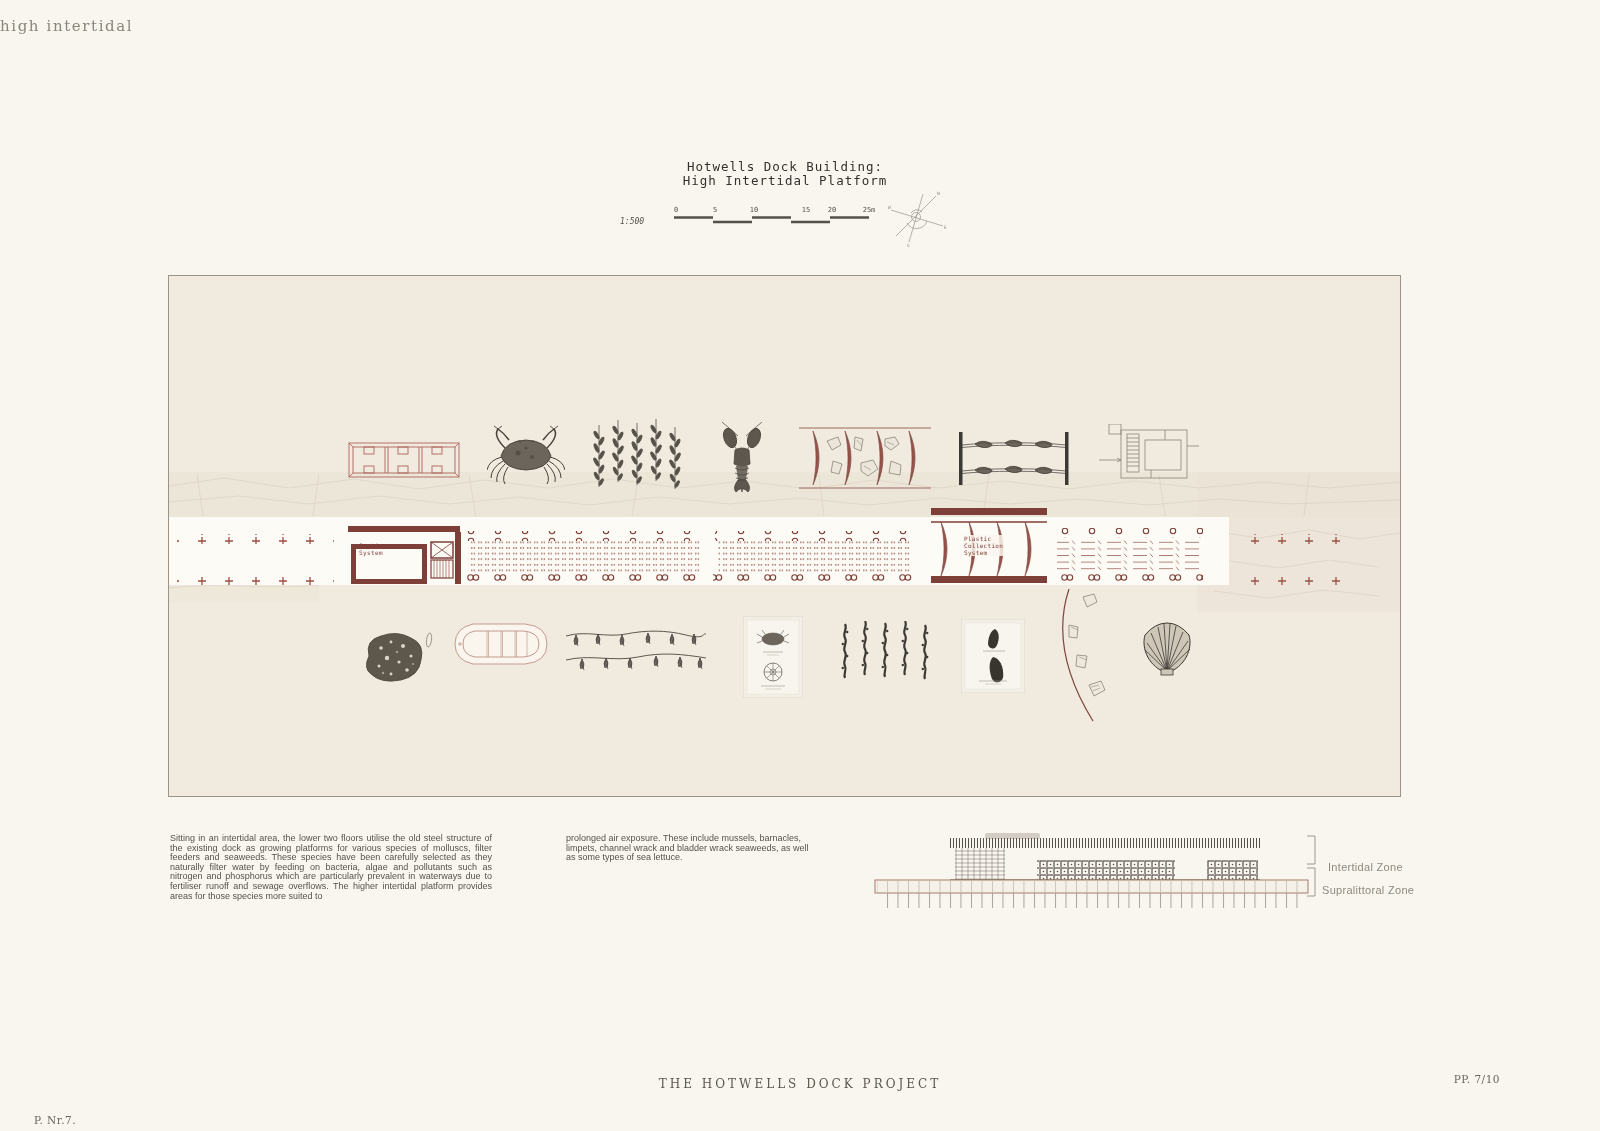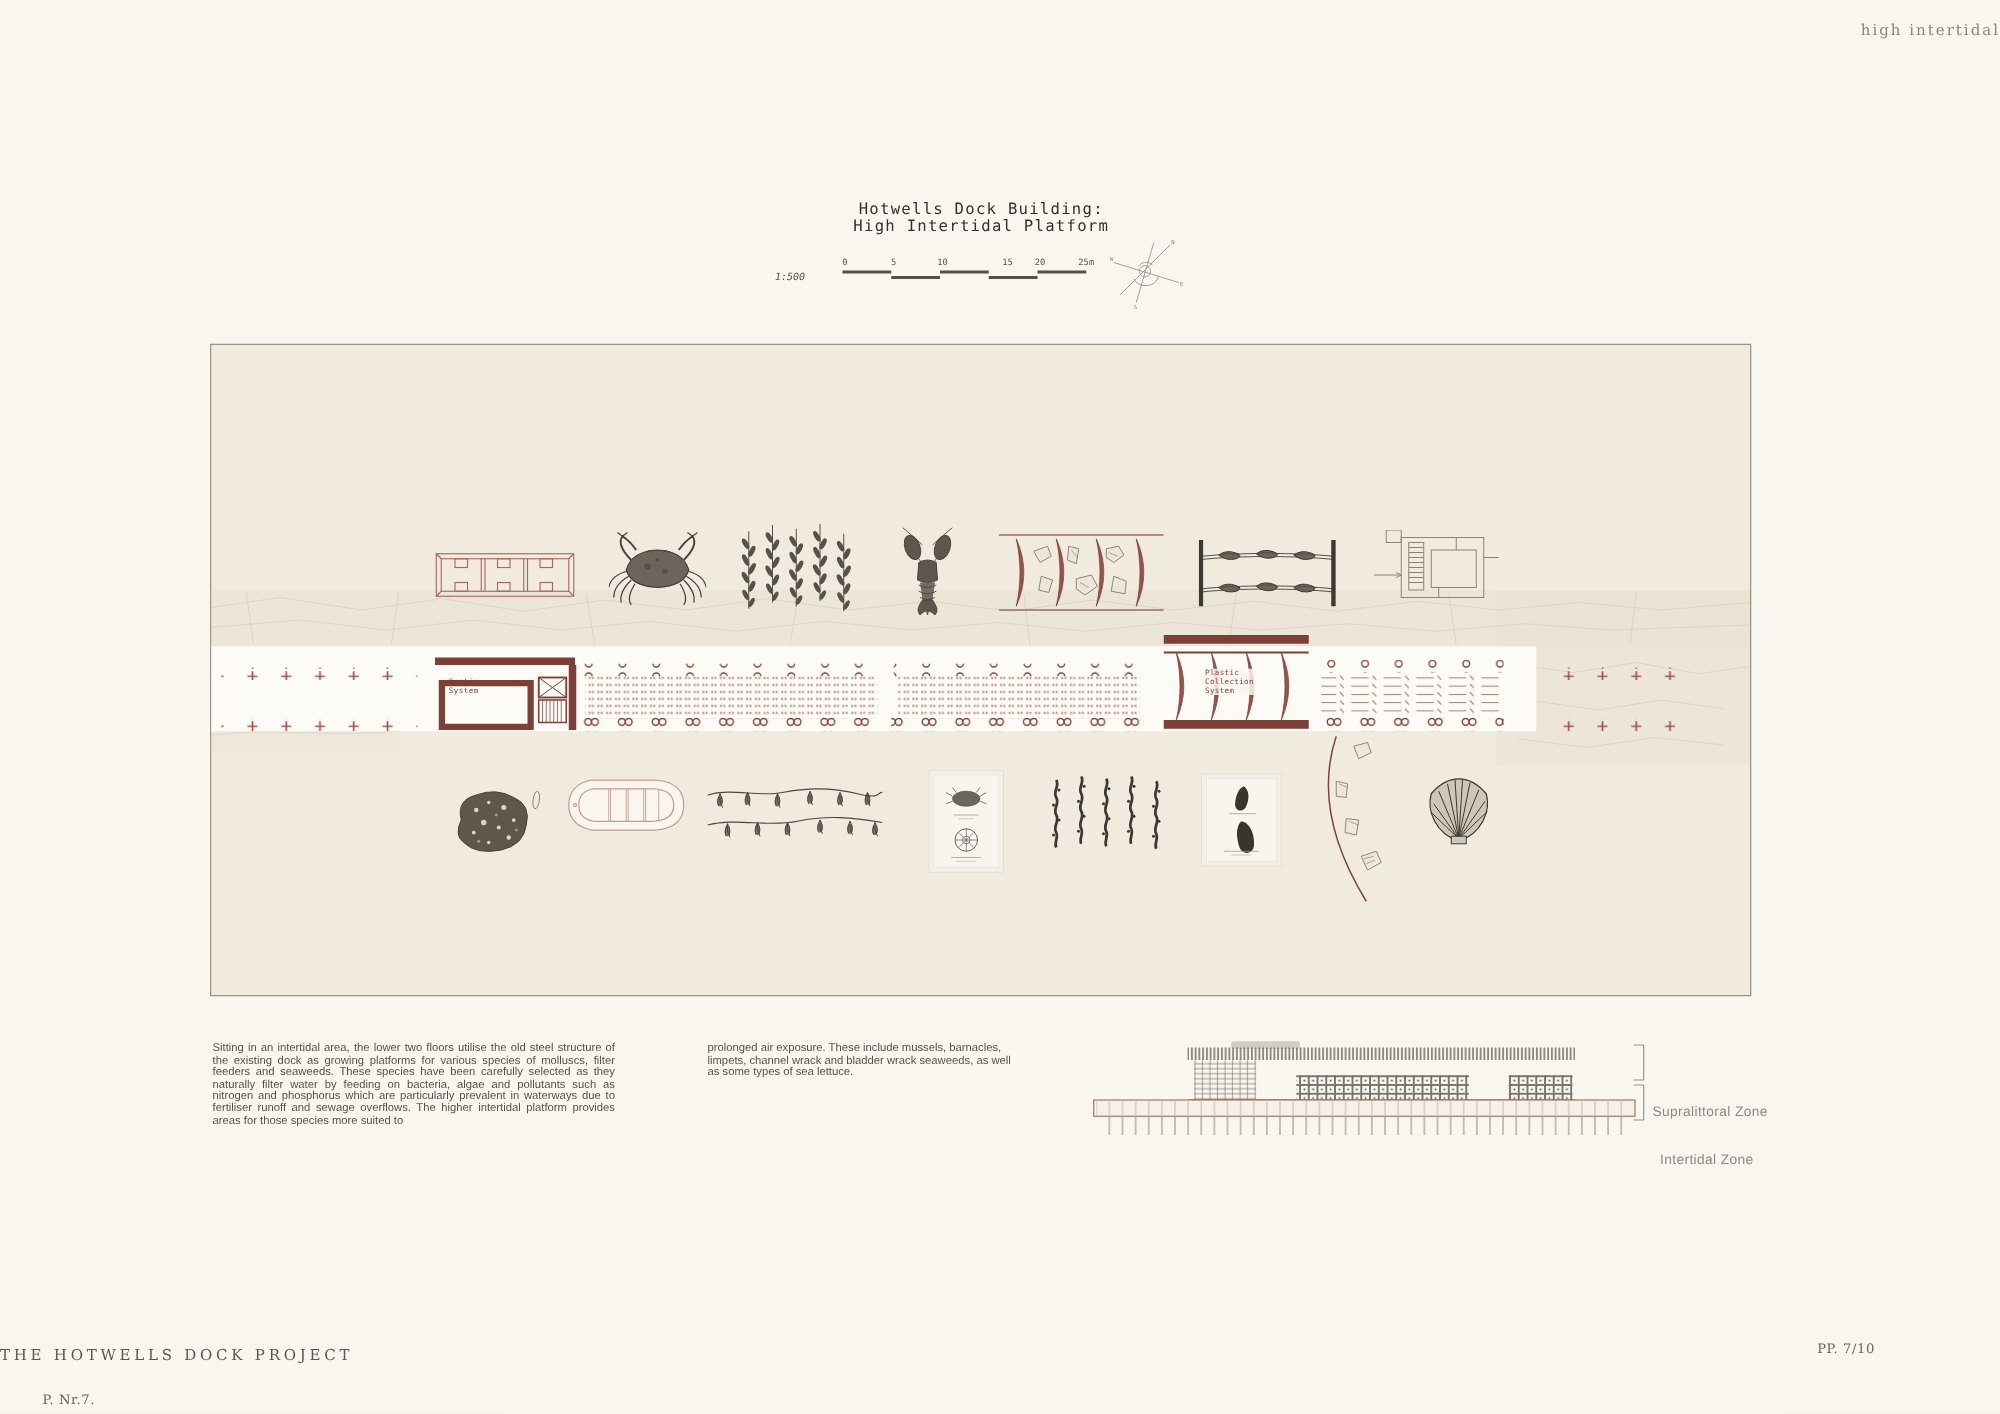--- a/index.html
+++ b/index.html
@@ -1,38 +1,38 @@
 <!DOCTYPE html>
 <html><head>
 <meta charset="utf-8">
 <style>
   html,body{margin:0;padding:0;}
   body{background:#e9e6df;font-family:"Liberation Sans",sans-serif;}
   .sheet{position:relative;width:1600px;height:1131px;background:#f9f6f0;overflow:hidden;}
   .abs{position:absolute;}
-  .top-label{top:17px;left:0;right:0;text-align:right;font-family:"DejaVu Serif",serif;
-    font-size:12px;letter-spacing:1.6px;color:#8b857a;}
+  .top-label{top:17px;left:0;right:0;text-align:left;font-family:"DejaVu Serif",serif;
+    font-size:15px;letter-spacing:1.6px;color:#8b857a;}
   .title{top:160px;left:585px;width:400px;text-align:center;
     font-family:"DejaVu Sans Mono",monospace;font-size:12.5px;line-height:13.5px;
     color:#33312d;letter-spacing:1px;}
   .scale-label{left:620px;top:217px;font-family:"DejaVu Sans Mono",monospace;font-size:8px;color:#55504a;font-style:italic;}
   .tick{position:absolute;top:206px;font-family:"DejaVu Sans Mono",monospace;font-size:7px;
     color:#55504a;transform:translateX(-50%);}
   .panel{left:168px;top:275px;width:1231px;height:520px;border:1.5px solid #9c9287;
     background:#f0eadf;}
   .septic-label{left:190px;top:266px;font-family:"DejaVu Sans Mono",monospace;font-size:6px;
     line-height:7px;letter-spacing:.4px;color:#7e3f38;}
   .plastic-label{left:794px;top:259px;font-family:"DejaVu Sans Mono",monospace;font-size:6px;
     line-height:7px;letter-spacing:.3px;color:#7e3f38;background:rgba(250,246,239,.85);padding:0 1px;}
   .body-col{top:834px;font-size:9px;line-height:9.6px;color:#56524b;text-align:justify;}
   .col1{left:170px;width:322px;}
   .col2{left:566px;width:246px;text-align:left;}
   .zone-label{font-size:11px;color:#8f897e;letter-spacing:.3px;}
   .footer-left{left:34px;top:1076px;font-family:"DejaVu Serif",serif;font-size:10.5px;color:#6b655b;letter-spacing:.5px;margin-top:38px;}
-  .footer-center{left:0;right:0;top:1077px;font-family:"DejaVu Serif",serif;
+  .footer-center{left:0;right:0;top:1077px;text-align:center;font-family:"DejaVu Serif",serif;
     font-size:12px;letter-spacing:3px;color:#5d574e;}
   .footer-right{right:100px;top:1073px;font-family:"DejaVu Serif",serif;font-size:10.5px;color:#6b655b;letter-spacing:.5px;}
   svg{display:block;}
 </style>
 </head>
 <body>
 
 <div class="sheet">
 
   <svg width="0" height="0" class="abs" aria-hidden="true">
@@ -410,19 +410,19 @@
     <line x1="85" y1="54" x2="395" y2="54" stroke="#55504a" stroke-width="1"></line>
     <rect x="10" y="54" width="433" height="13" fill="#f6f1e8" stroke="#9b6f60" stroke-width="0.9"></rect>
     <rect x="12" y="55" width="429" height="11" fill="url(#pat-vpiles)" opacity="0.55"></rect>
     <rect x="18" y="67" width="418" height="15" fill="url(#pat-vpiles)"></rect>
   </svg>
 
   <svg class="abs" style="left:1303px;top:835px;" width="14" height="64">
     <path d="M4,1 H12 M12,1 V29 M4,29 H12 M4,33 H12 M12,33 V61 M4,61 H12" stroke="#938d82" stroke-width="0.9" fill="none"></path>
   </svg>
   <span class="abs zone-label" style="left:1322px;top:884px;">Supralittoral Zone</span>
-  <span class="abs zone-label" style="left:1328px;top:922px;">Intertidal Zone</span>
+  <span class="abs zone-label" style="left:1328px;top:861px;">Intertidal Zone</span>
 
   <span class="abs footer-left">P. Nr.7.</span>
   <div class="abs footer-center">THE HOTWELLS DOCK PROJECT</div>
   <span class="abs footer-right">PP. 7/10</span>
 
 </div>
 
 </body></html>

